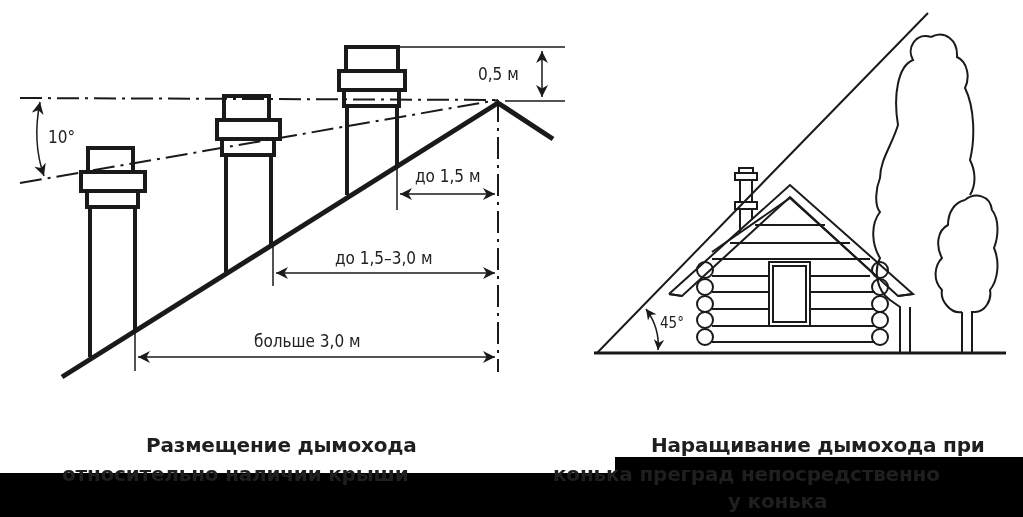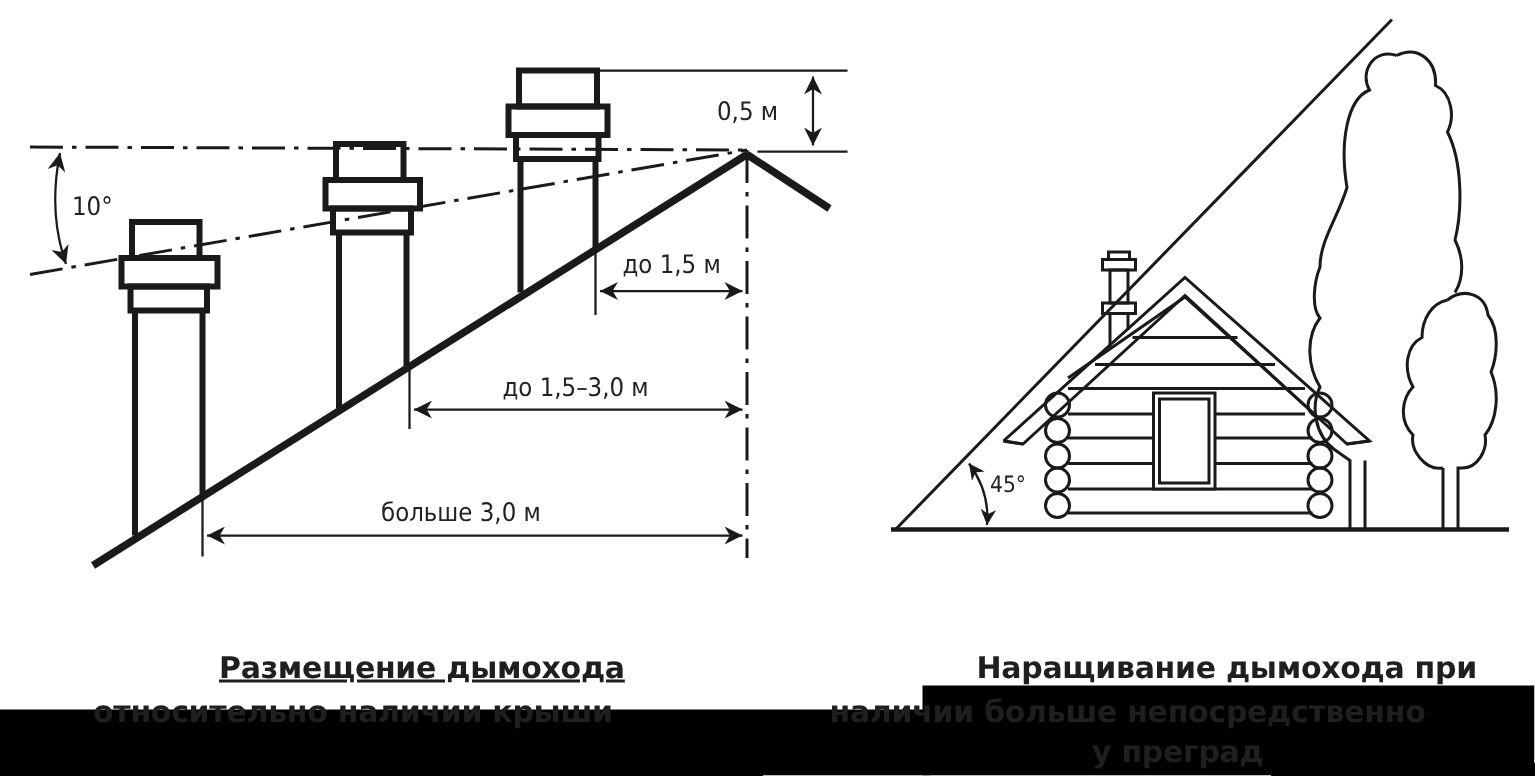--- a/index.html
+++ b/index.html
@@ -130,27 +130,27 @@
     <line x1="172" y1="209" x2="172" y2="220"></line>
 
     <path d="M351,37 C336,32 326,48 333,60 C318,66 313,95 318,125 C312,145 300,160 300,178 C296,188 294,205 300,212 C290,225 292,245 300,258 C294,270 296,290 310,300 L320,307 L320,353 M330,307 L330,353
              M351,37 C365,30 378,40 377,57 C388,62 390,78 385,88 C395,108 395,140 390,160 C396,172 396,185 390,195"></path>
 
     <path d="M385,200 C395,192 410,195 412,210 C420,220 418,238 414,248 C420,262 418,280 410,290 C412,300 405,312 395,312 L392,312 L392,353 M382,312 L382,353 M382,312 C370,314 360,300 362,290 C352,280 355,265 362,258 C355,245 358,230 368,225 C368,212 375,202 385,200"></path>
   </g>
   <text class="dim-text" x="80" y="328" style="font-size:15px">45°</text>
 </svg>
 
-<div class="caption" style="left:146px; top:431px;text-decoration:underline;">
+<div class="caption" style="left:146px; top:431px;">
   <div>Размещение дымохода</div>
 </div>
 <div class="caption" style="left:62px; top:460px;">
   <div class="l2">относительно наличии крыши</div>
 </div>
 <div class="caption" style="left:651px; top:431px;">
   <div>Наращивание дымохода при</div>
 </div>
 <div class="caption" style="left:553px; top:460px;">
-  <div class="l2">наличии больше непосредственно</div>
+  <div class="l2">конька преград непосредственно</div>
 </div>
 <div class="caption" style="left:728px; top:487px;">
-  <div class="l2">у преград</div>
+  <div class="l2">у конька</div>
 </div>
 
 </body></html>

